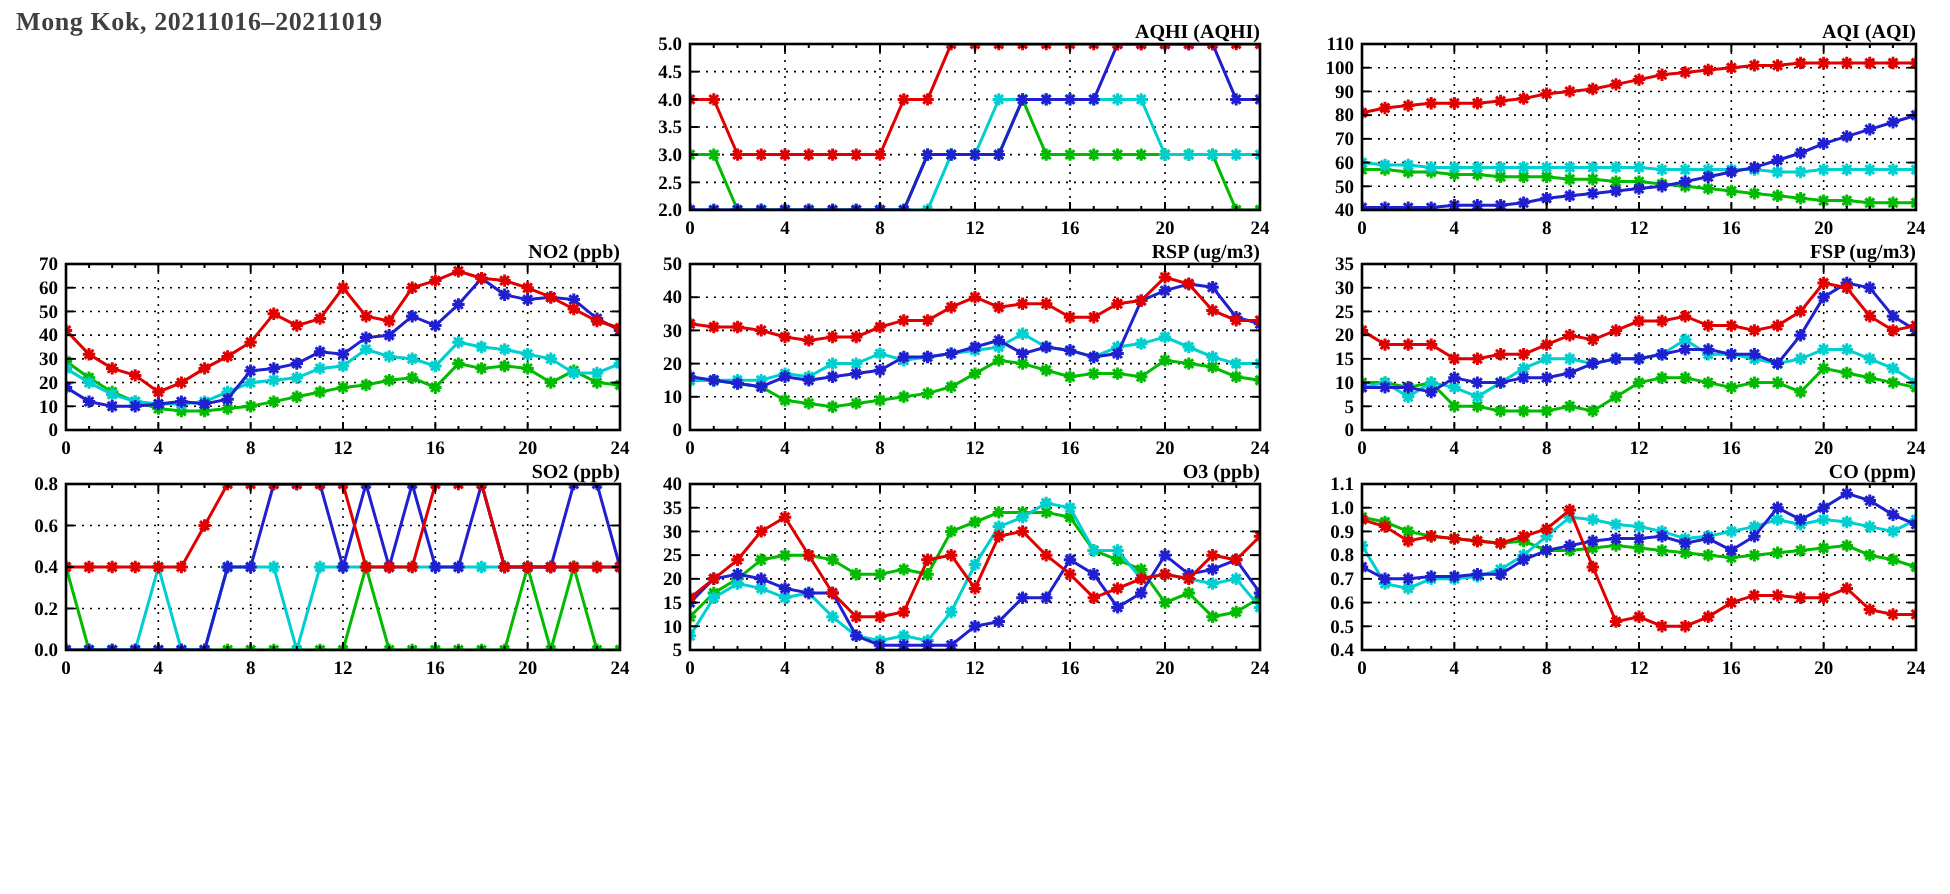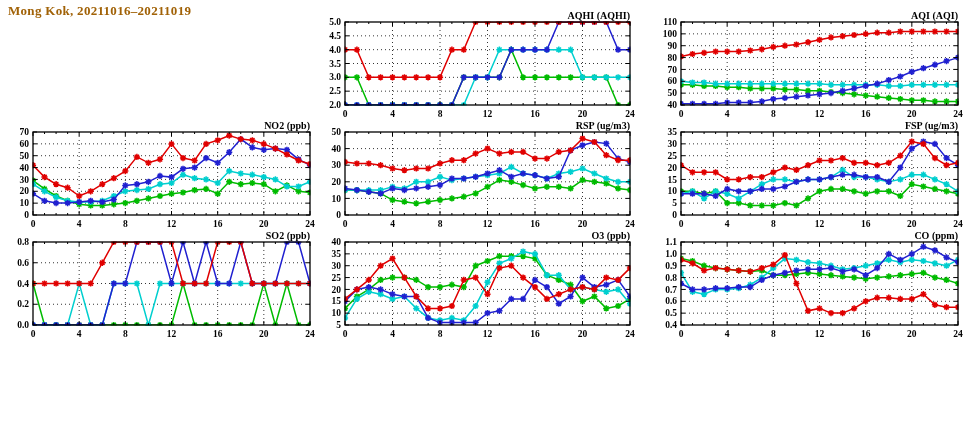--- a/index.html
+++ b/index.html
@@ -1,18 +1,18 @@
 <!DOCTYPE html>
 <html><head>
 <meta charset="utf-8">
 <style>
   html,body{margin:0;padding:0;background:#ffffff;}
   #page{position:relative;width:975px;height:447px;background:#fff;overflow:hidden;
         font-family:"Liberation Serif","DejaVu Serif",serif;}
-  #main-title{position:absolute;left:8px;top:3px;font-size:13px;font-weight:bold;color:#a16207;
+  #main-title{position:absolute;left:8px;top:3px;font-size:13px;font-weight:bold;color:#404040;
               letter-spacing:0.3px;white-space:pre;}
   #charts-svg{position:absolute;left:0;top:0;}
   text{font-family:"Liberation Serif","DejaVu Serif",serif;font-weight:bold;fill:#000;}
   .tick-label{font-size:9.5px;}
   .chart-title{font-size:10px;}
 </style>
 </head>
 <body>
 
 <div id="page">

